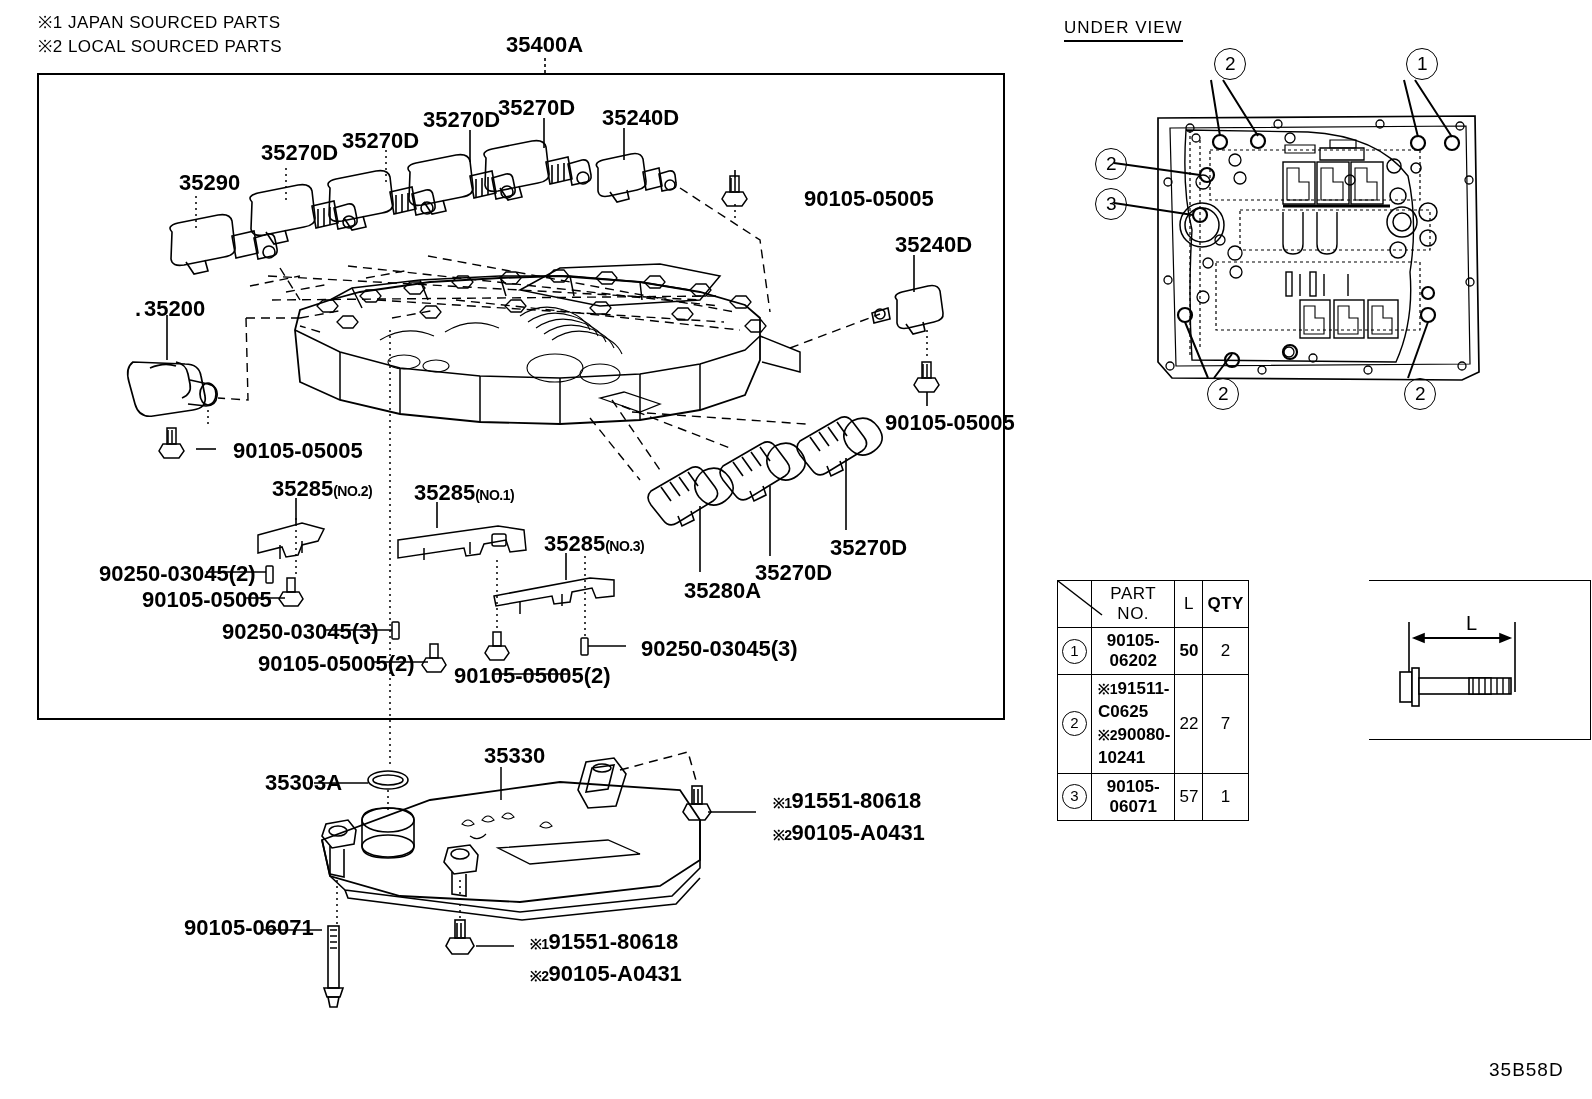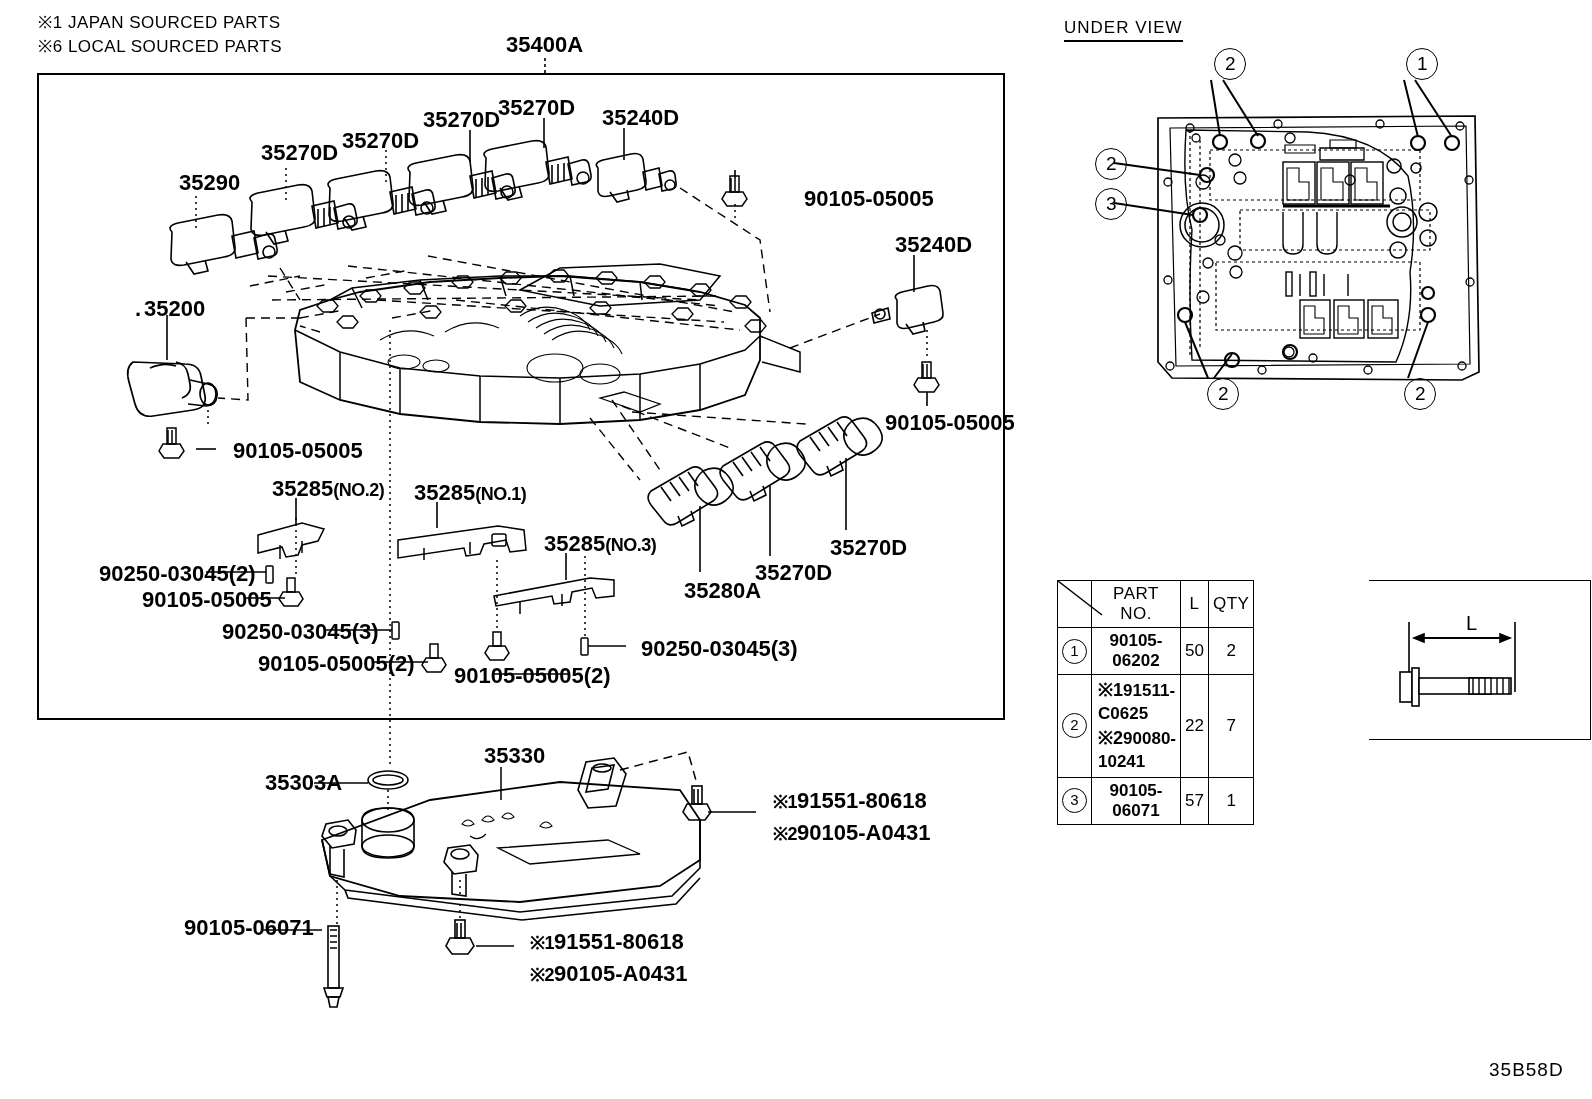--- a/index.html
+++ b/index.html
@@ -1,21 +1,21 @@
 <!DOCTYPE html>
 <html><head>
 <meta charset="utf-8">
 <style>
   html,body{margin:0;padding:0;background:#fff;}
   body{width:1592px;height:1099px;position:relative;overflow:hidden;
        font-family:"Liberation Sans", sans-serif;color:#000;}
   .lbl{position:absolute;white-space:nowrap;font-family:"Liberation Sans",sans-serif;
        font-weight:700;letter-spacing:-0.5px;margin-left:11px;}
   .pn{font-size:22px;font-weight:700;letter-spacing:0px;}
-  .pn-sm{font-size:18px;font-weight:700;}
+  .pn-sm{font-size:14px;font-weight:700;}
   .note{font-size:17px;font-weight:400;letter-spacing:0.5px;}
   .uv-title{font-size:17px;font-weight:400;letter-spacing:1px;
             border-bottom:2px solid #000;padding-bottom:2px;}
   .mainbox{position:absolute;left:37px;top:73px;width:968px;height:647px;
            border:2px solid #000;box-sizing:border-box;}
   svg{position:absolute;left:0;top:0;overflow:visible;}
   .ln{stroke:#000;fill:none;}
   table.ptbl{position:absolute;border-collapse:collapse;font-family:"Liberation Sans",sans-serif;}
   table.ptbl td,table.ptbl th{border:1.5px solid #000;text-align:center;
       font-size:17px;font-weight:700;padding:3px 4px;}
@@ -23,21 +23,21 @@
   .circnum{display:inline-block;width:23px;height:23px;border:1.6px solid #000;
       border-radius:50%;line-height:22px;font-size:15px;font-weight:400;text-align:center;}
   .tblwrap{position:absolute;left:1057px;top:580px;}
   .boltpic{position:absolute;left:1369px;top:580px;width:222px;height:160px;
       border:1.5px solid #000;border-left:none;box-sizing:border-box;}
 </style>
 </head>
 <body>
 
 <div class="lbl note" style="left:27px;top:10px;">※1 JAPAN SOURCED PARTS</div>
-<div class="lbl note" style="left:27px;top:34px;">※6 LOCAL SOURCED PARTS</div>
+<div class="lbl note" style="left:27px;top:34px;">※2 LOCAL SOURCED PARTS</div>
 
 <div class="lbl pn" style="left:495px;top:32px;">35400A</div>
 
 <svg width="1592" height="1099">
   <line class="ln" x1="545" y1="58" x2="545" y2="74" stroke-width="1.6" stroke-dasharray="3,3"></line>
 </svg>
 
 <div class="mainbox"></div>
 
 <svg width="1592" height="1099">
@@ -584,28 +584,28 @@
 <table class="ptbl">
   <tbody>
         <tr>
     <th style="width:44px;height:34px;position:relative;">
       <svg width="44" height="34" style="position:absolute;left:0;top:0;">
         <line x1="0" y1="0" x2="44" y2="34" stroke="#000" stroke-width="1.5"></line>
       </svg>
     </th>
     <th style="width:164px;">PART NO.</th>
     <th style="width:40px;">L</th>
-    <th style="width:46px;">QTY</th>
+    <th style="width:46px;font-weight:bold;">QTY</th>
   </tr>
   <tr>
     <td>
       <span class="circnum">1</span>
     </td>
     <td>90105-06202</td>
-    <td style="font-weight:400;">50</td>
+    <td style="font-weight:700;">50</td>
     <td style="font-weight:400;">2</td>
   </tr>
   <tr>
     <td>
       <span class="circnum">2</span>
     </td>
     <td style="text-align:left;padding-left:6px;line-height:1.35;">
       <div><span class="pn-sm">※1</span><span>91511-C0625</span></div>
       <div><span class="pn-sm">※2</span><span>90080-10241</span></div>
     </td>

